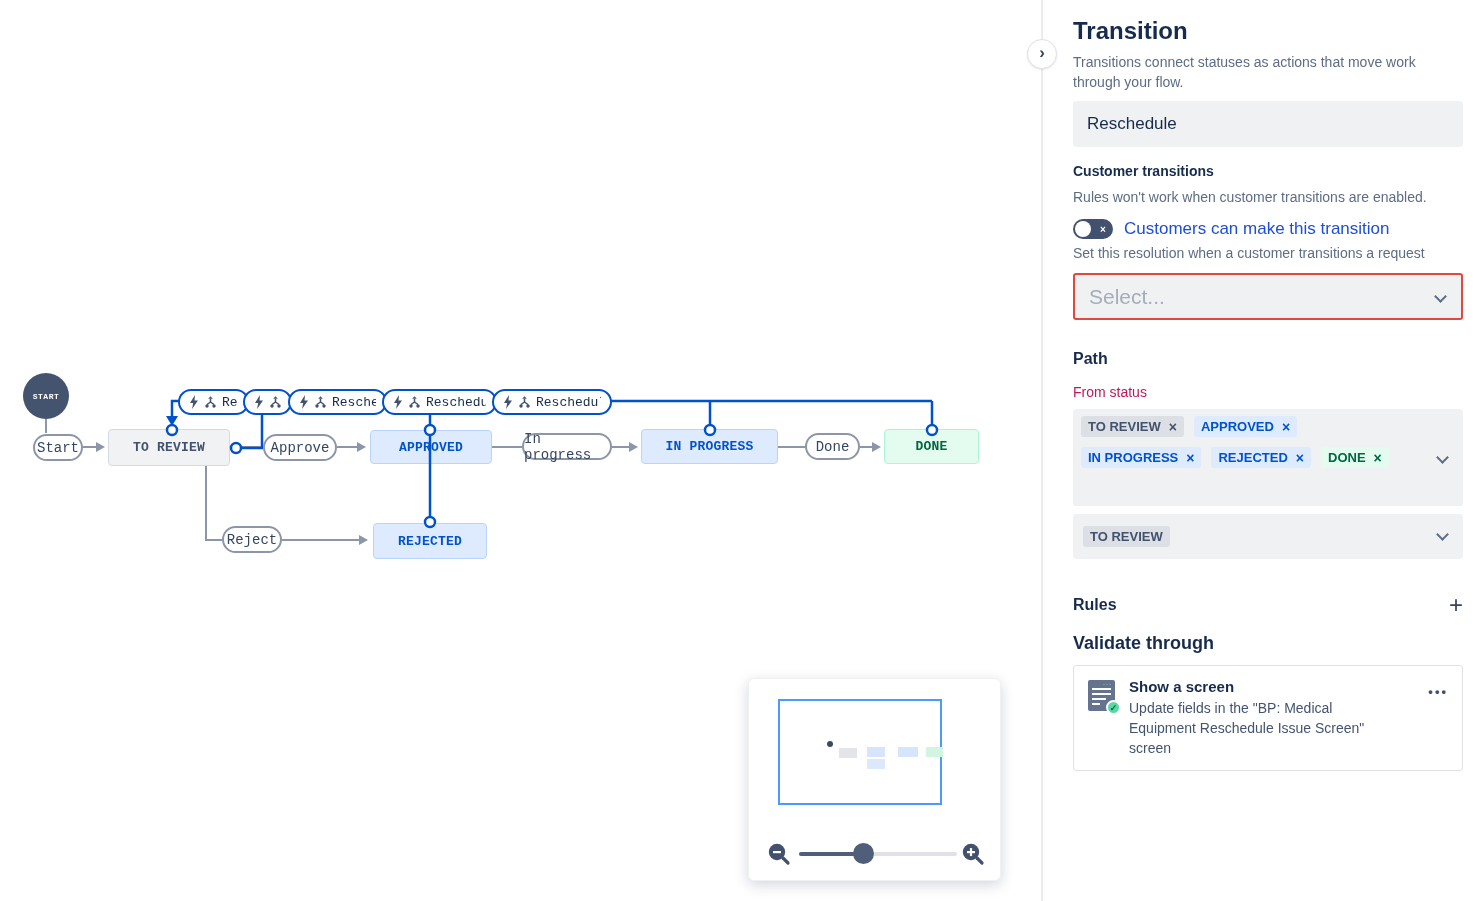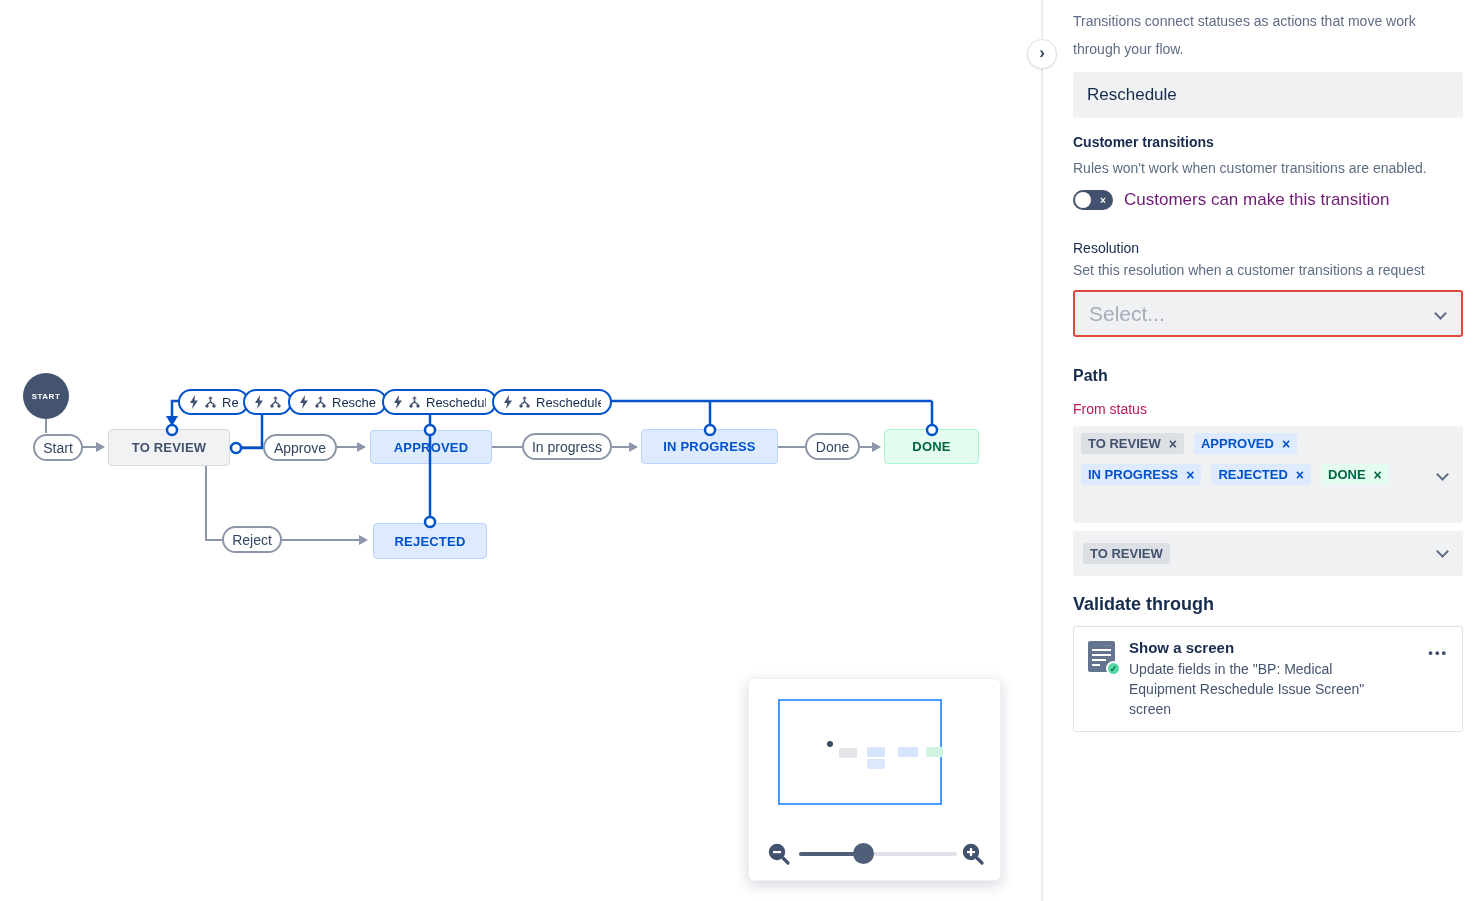--- a/index.html
+++ b/index.html
@@ -1,20 +1,20 @@
 <!DOCTYPE html>
 <html><head>
 <meta charset="utf-8">
 <style>
   * { box-sizing: border-box; margin: 0; padding: 0; }
   html,body { width:1481px; height:901px; overflow:hidden; background:#fff;
     font-family:"Liberation Sans", sans-serif; color:#172B4D; }
 
   
-  .canvas { position:absolute; left:0; top:0; width:1041px; height:901px; background:#fff; }
+  .canvas { position:absolute; left:0; top:0; width:1041px; height:901px; background:#fff;font-family:Liberation Mono, monospace; }
   .wf-svg { position:absolute; left:0; top:0; z-index:2; pointer-events:none; }
 
   .status { position:absolute; z-index:1; display:flex; align-items:center; justify-content:center;
     border-radius:4px; font-size:13px; font-weight:bold; letter-spacing:.2px; cursor:pointer; }
   .st-neutral { background:#F1F2F4; border:1px solid #D5DAE0; color:#42526E; }
   .st-blue    { background:#DEEBFF; border:1px solid #B8D4FC; color:#0052CC; }
   .st-green   { background:#E3FCEF; border:1px solid #ABF5D1; color:#006644; }
 
   .tpill { position:absolute; z-index:3; display:flex; align-items:center; justify-content:center;
     height:27px; background:#fff; border:2px solid #8C96A8; border-radius:15px;
@@ -47,37 +47,37 @@
 
   
   .panel { position:absolute; left:1041px; top:0; width:440px; height:901px; background:#fff;
     border-left:2px solid #EBECF0; padding:0 22px 0 30px; }
   .collapse-btn { position:absolute; left:-16px; top:39px; width:30px; height:30px;
     border-radius:50%; background:#fff; border:1px solid #DFE1E6; color:#344563;
     display:flex; align-items:center; justify-content:center; font-size:17px; font-weight:bold;
     cursor:pointer; box-shadow:0 1px 2px rgba(9,30,66,.1); padding-bottom:2px; }
 
   .p-title { margin-top:17px; font-size:24px; font-weight:600; color:#172B4D; }
-  .p-desc  { margin-top:7px; font-size:14px; line-height:28px; color:#5E6C84; }
+  .p-desc  { margin-top:7px; font-size:14px; line-height:20px; color:#5E6C84; }
   .lbl-bold { font-size:14px; font-weight:bold; color:#172B4D; }
   .lbl-reg  { font-size:14px; color:#be185d; }
   .note { font-size:14px; color:#5E6C84; }
 
   .name-input { margin-top:9px; width:390px; height:46px; background:#F0F1F3; border:2px solid #F0F1F3;
     border-radius:3px; font-family:"Liberation Sans",sans-serif; font-size:17px; color:#172B4D;
     padding:0 12px; outline:none; }
 
   .toggle-row { margin-top:14px; display:flex; align-items:center; gap:11px; }
   .toggle { position:relative; width:40px; height:20px; background:#42526E; border-radius:10px;
     cursor:pointer; flex:0 0 auto; }
   .toggle .knob { position:absolute; left:2px; top:2px; width:16px; height:16px; background:#fff;
     border-radius:50%; }
   .toggle .xmark { position:absolute; right:3px; top:3px; width:14px; height:14px; color:#fff;
     font-size:10px; font-weight:bold; display:flex; align-items:center; justify-content:center; }
-  .toggle-label { font-size:17px; color:#701a75; }
+  .toggle-label { font-size:17px; color:#1d4ed8; }
 
   .select { position:relative; margin-top:12px; width:390px; height:47px; background:#F0F1F3;
     border-radius:3px; display:flex; align-items:center; padding:0 14px; cursor:pointer; }
   .select.error { border:2px solid #E2483D; }
   .placeholder { font-size:21px; color:#A5ADBA; }
   .chev { width:9px; height:9px; border-right:2px solid #5E6C84; border-bottom:2px solid #5E6C84;
     transform:rotate(45deg); position:absolute; right:16px; top:17px; cursor:pointer; }
 
   .from-box { position:relative; margin-top:9px; width:390px; height:97px; background:#F0F1F3;
     border-radius:3px; padding:7px 8px; cursor:text; }
@@ -293,35 +293,35 @@
       <rect x="8.9" y="6.1" width="2.2" height="8" fill="#fff"></rect>
     </svg>
   </div>
 </div>
 
 <div class="panel">
   <div class="collapse-btn">
     <span>›</span>
   </div>
 
+  <div class="p-title">Transition</div>
   <div class="p-desc">Transitions connect statuses as actions that move work through your flow.</div>
 
   <input class="name-input" type="text" value="Reschedule" style="">
 
   <div class="lbl-bold" style="margin-top:16px">Customer transitions</div>
   <div class="note" style="margin-top:10px">Rules won't work when customer transitions are enabled.</div>
   <div class="toggle-row">
     <div class="toggle">
       <span class="knob"></span>
       <span class="xmark">×</span>
     </div>
     <div class="toggle-label">Customers can make this transition</div>
   </div>
 
-  <div class="lbl-reg" style="margin-top:30px;color:#172B4D">Resolution</div>
   <div class="note" style="margin-top:6px">Set this resolution when a customer transitions a request</div>
   <div class="select error">
     <span class="placeholder">Select...</span>
     <span class="chev"></span>
   </div>
 
   <div class="path-h">Path</div>
   <div class="lbl-reg" style="margin-top:16px">From status</div>
   <div class="from-box">
     <div class="tag-row">
@@ -351,20 +351,24 @@
     <span class="chev" style="top:44px"></span>
   </div>
 
   <div class="to-box">
     <span class="tag tag-gray">
       <span>TO REVIEW</span>
     </span>
     <span class="chev" style="top:16px"></span>
   </div>
 
+  <div class="rules-row">
+    <div class="rules-h">Rules</div>
+    <div class="plus-btn">+</div>
+  </div>
 
   <div class="validate-h">Validate through</div>
 
   <div class="rule-card">
     <div class="rule-icon">
       <span class="dots">···</span>
       <span class="line" style="top:8px;width:19px"></span>
       <span class="line" style="top:13px;width:19px"></span>
       <span class="line" style="top:18px;width:14px"></span>
       <span class="line" style="top:23px;width:8px"></span>

